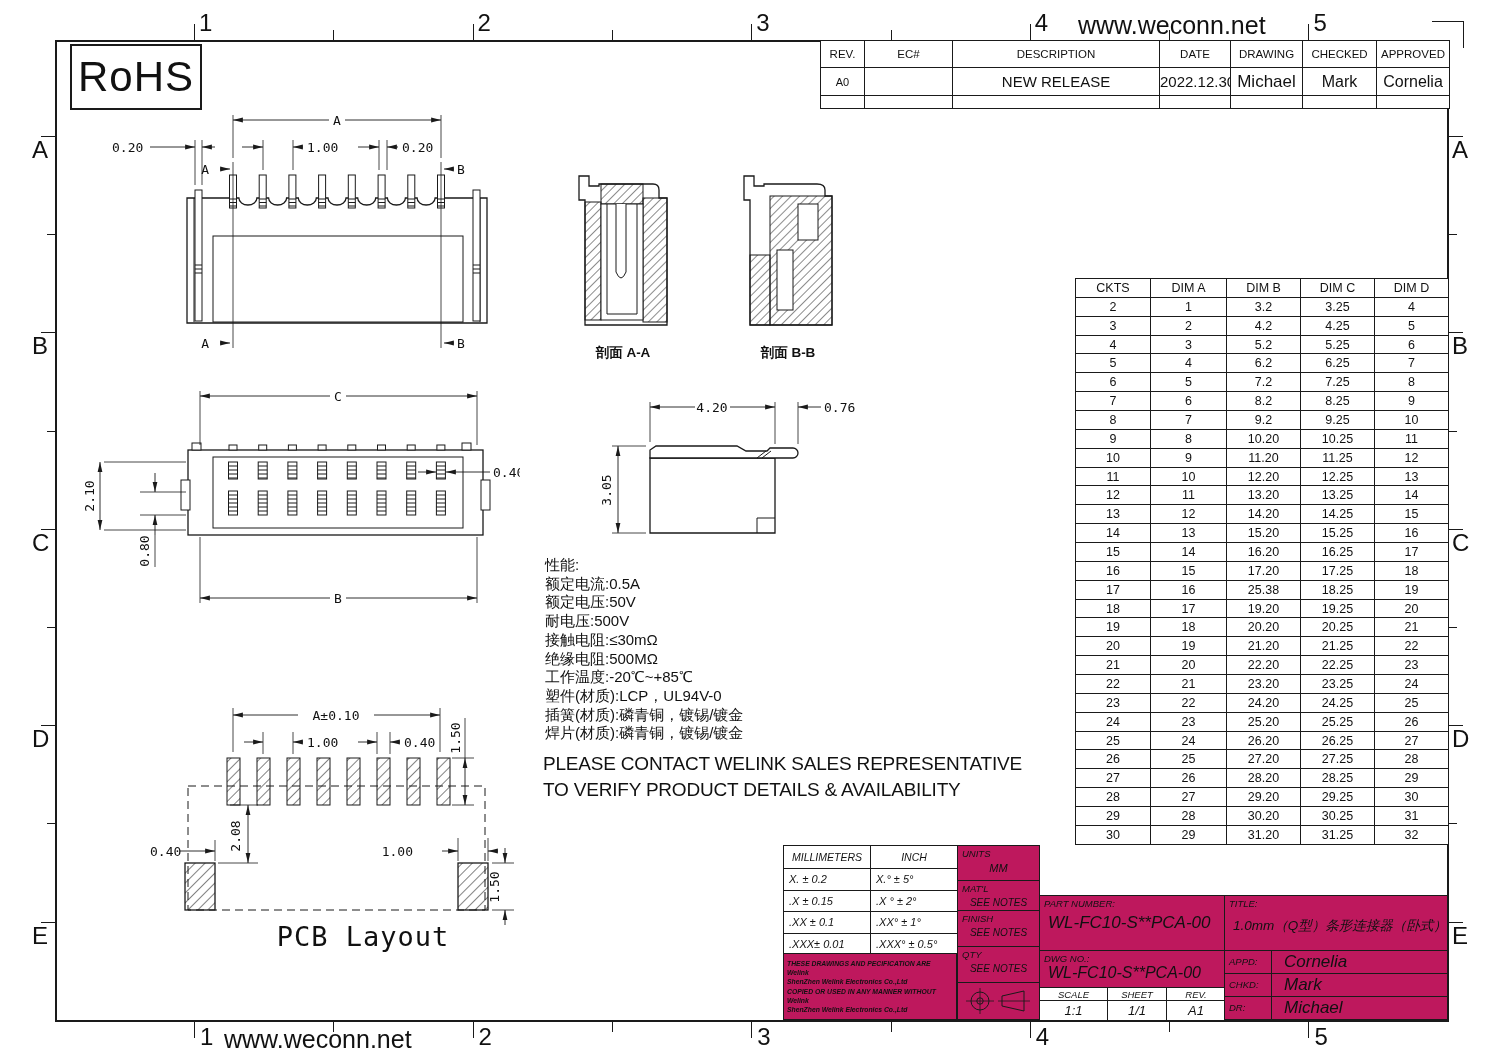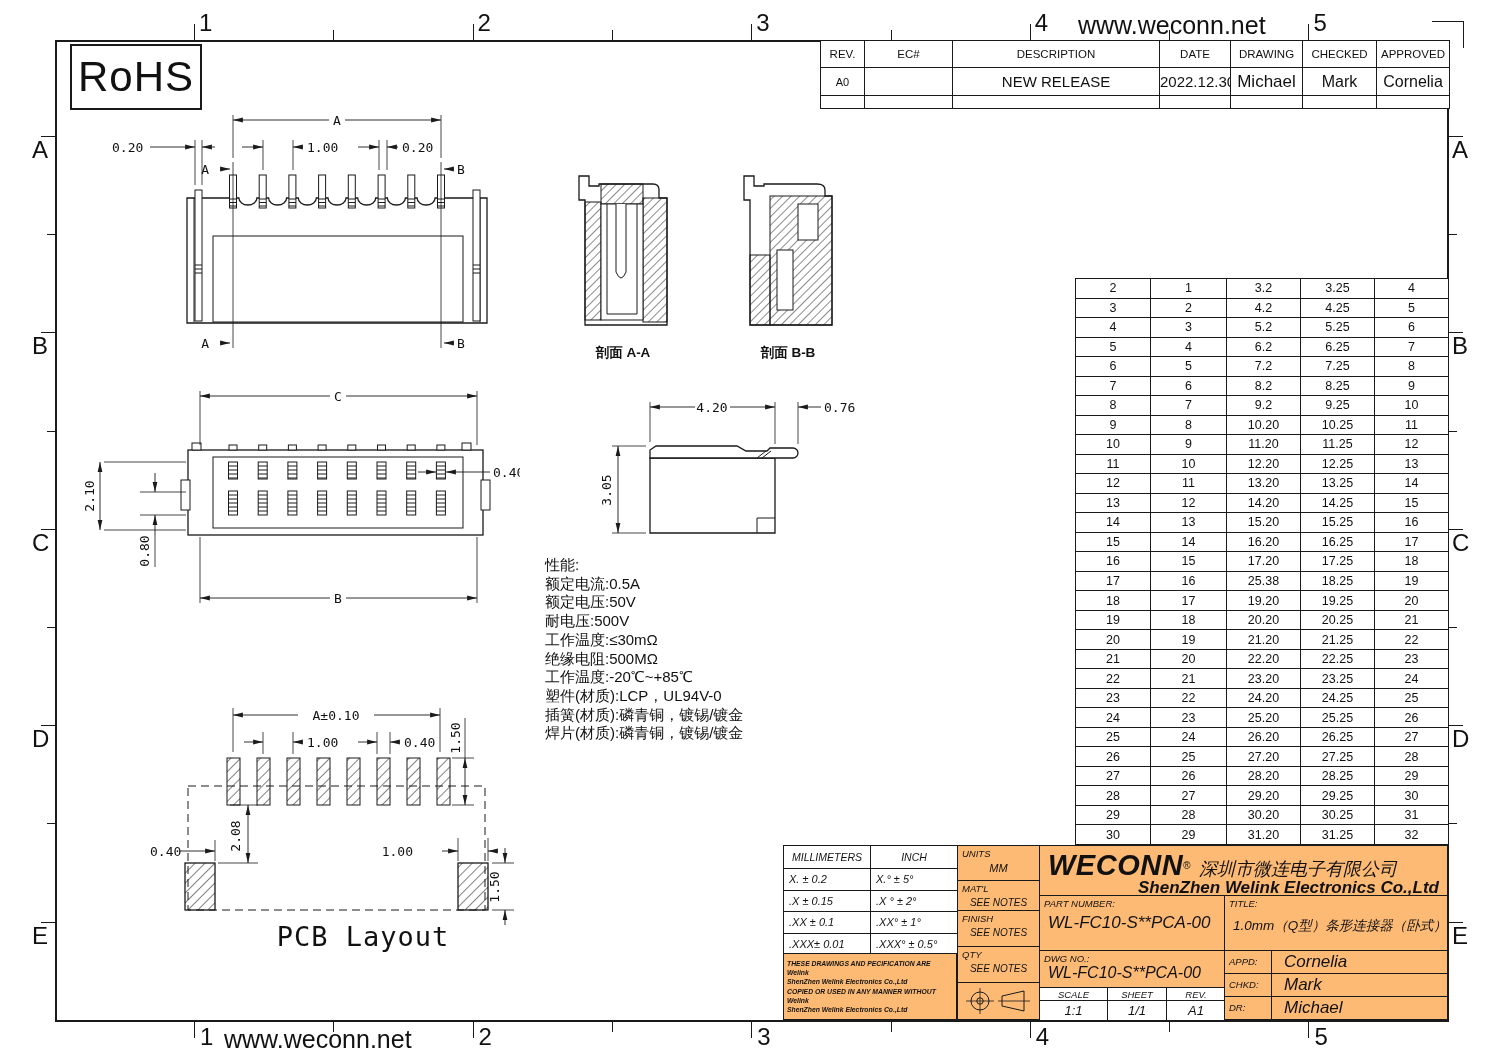--- a/index.html
+++ b/index.html
@@ -28,21 +28,21 @@
   .view{position:absolute;}
   .ln{stroke:#1a1a1a;stroke-width:1;}
   .ln2{stroke:#1a1a1a;stroke-width:1.3;}
   .ext{stroke:#1a1a1a;stroke-width:0.8;}
   .dim{stroke:#1a1a1a;stroke-width:0.9;}
   svg text{fill:#111;stroke:none;font-family:"DejaVu Sans Mono",monospace;font-size:13px;}
   text.sec-label{font-family:"Liberation Sans",sans-serif;font-size:13.5px;font-weight:bold;}
   text.pcb-title{font-size:27px;letter-spacing:1px;}
   
   #titleblock{position:absolute;left:783px;top:845px;width:665px;height:175px;font-style:italic;}
-  #titleblock .cell{position:absolute;border:1px solid #1a1a1a;box-sizing:border-box;background:#fdba74;}
+  #titleblock .cell{position:absolute;border:1px solid #1a1a1a;box-sizing:border-box;background:#be185d;}
   #tol-table{left:0;top:0;width:174px;height:109px;font-size:10.5px;}
   #tol-table th{font-size:10.5px;}
   #tol-table td{font-size:11px;text-align:left;padding-left:5px;}
   #disclaimer{left:0;top:108px;width:174px;height:67px;padding:5px 3px;font-size:6.8px;
               font-weight:bold;line-height:9.2px;}
   .tb-mid{left:174px;width:83px;}
   .lbl{font-size:9.5px;padding:2px 0 0 4px;}
   .midval{text-align:center;font-size:10px;margin-top:3px;}
   #brand-cell{left:256px;top:0;width:409px;height:51px;}
   .brandline{padding:3px 0 0 8px;white-space:nowrap;}
@@ -131,20 +131,27 @@
 
   <table id="dim-table" class="grid">
     <colgroup>
         <col style="width:75px">
         <col style="width:76px">
         <col style="width:74px">
         <col style="width:74px">
         <col style="width:74px">
       </colgroup>
     <tbody id="dim-body">
+        <tr>
+          <th>CKTS</th>
+          <th>DIM A</th>
+          <th>DIM B</th>
+          <th>DIM C</th>
+          <th>DIM D</th>
+        </tr>
         <tr>
           <td>2</td>
           <td>1</td>
           <td>3.2</td>
           <td>3.25</td>
           <td>4</td>
         </tr>
         <tr>
           <td>3</td>
           <td>2</td>
@@ -694,27 +701,31 @@
       <text x="369" y="197" text-anchor="middle" transform="rotate(-90 369 197)">1.50</text>
     </g>
     <text x="233" y="256" text-anchor="middle" class="pcb-title">PCB Layout</text>
   </svg>
 
   <div id="spec">
       <div class="spec-line">性能:</div>
       <div class="spec-line">额定电流:0.5A</div>
       <div class="spec-line">额定电压:50V</div>
       <div class="spec-line">耐电压:500V</div>
-      <div class="spec-line">工作温度:≤30mΩ</div>
+      <div class="spec-line">接触电阻:≤30mΩ</div>
       <div class="spec-line">绝缘电阻:500MΩ</div>
       <div class="spec-line">工作温度:-20℃~+85℃</div>
       <div class="spec-line">塑件(材质):LCP，UL94V-0</div>
       <div class="spec-line">插簧(材质):磷青铜，镀锡/镀金</div>
       <div class="spec-line">焊片(材质):磷青铜，镀锡/镀金</div>
     </div>
+  <div id="notice">
+    <div>PLEASE CONTACT WELINK SALES REPRESENTATIVE</div>
+    <div>TO VERIFY PRODUCT DETAILS &amp; AVAILABILITY</div>
+  </div>
 
   <div id="titleblock">
     <table id="tol-table" class="grid" style="position:absolute">
       <colgroup>
           <col style="width:87px">
           <col style="width:87px">
         </colgroup>
       <tbody id="tol-body">
         <tr style="height:23px">
           <th>MILLIMETERS</th>
@@ -765,27 +776,20 @@
       <svg width="81" height="36">
         <circle cx="22" cy="18" r="9" class="ln" fill="none"></circle>
         <circle cx="22" cy="18" r="3.2" class="ln" fill="none"></circle>
         <line x1="8" y1="18" x2="36" y2="18" class="ext"></line>
         <line x1="22" y1="5" x2="22" y2="31" class="ext"></line>
         <path d="M44,13 L66,8 L66,28 L44,23 Z" class="ln" fill="none"></path>
         <line x1="40" y1="18" x2="72" y2="18" class="ext"></line>
       </svg>
     </div>
 
-    <div class="cell" id="brand-cell">
-      <div class="brandline">
-        <span id="brand">WECONN</span><sup>®</sup>
-        <span class="cn-co">深圳市微连电子有限公司</span>
-      </div>
-      <div class="en-co">ShenZhen Welink Electronics Co.,Ltd</div>
-    </div>
 
     <div class="cell" id="part-cell">
       <div class="lbl">PART NUMBER:</div>
       <div class="bigval">WL-FC10-S**PCA-00</div>
     </div>
     <div class="cell" id="title-cell">
       <div class="lbl">TITLE:</div>
       <div class="bigval" style="font-size:13.5px;padding-top:8px">1.0mm（Q型）条形连接器（卧式）</div>
     </div>
     <div class="cell" id="dwg-cell">

